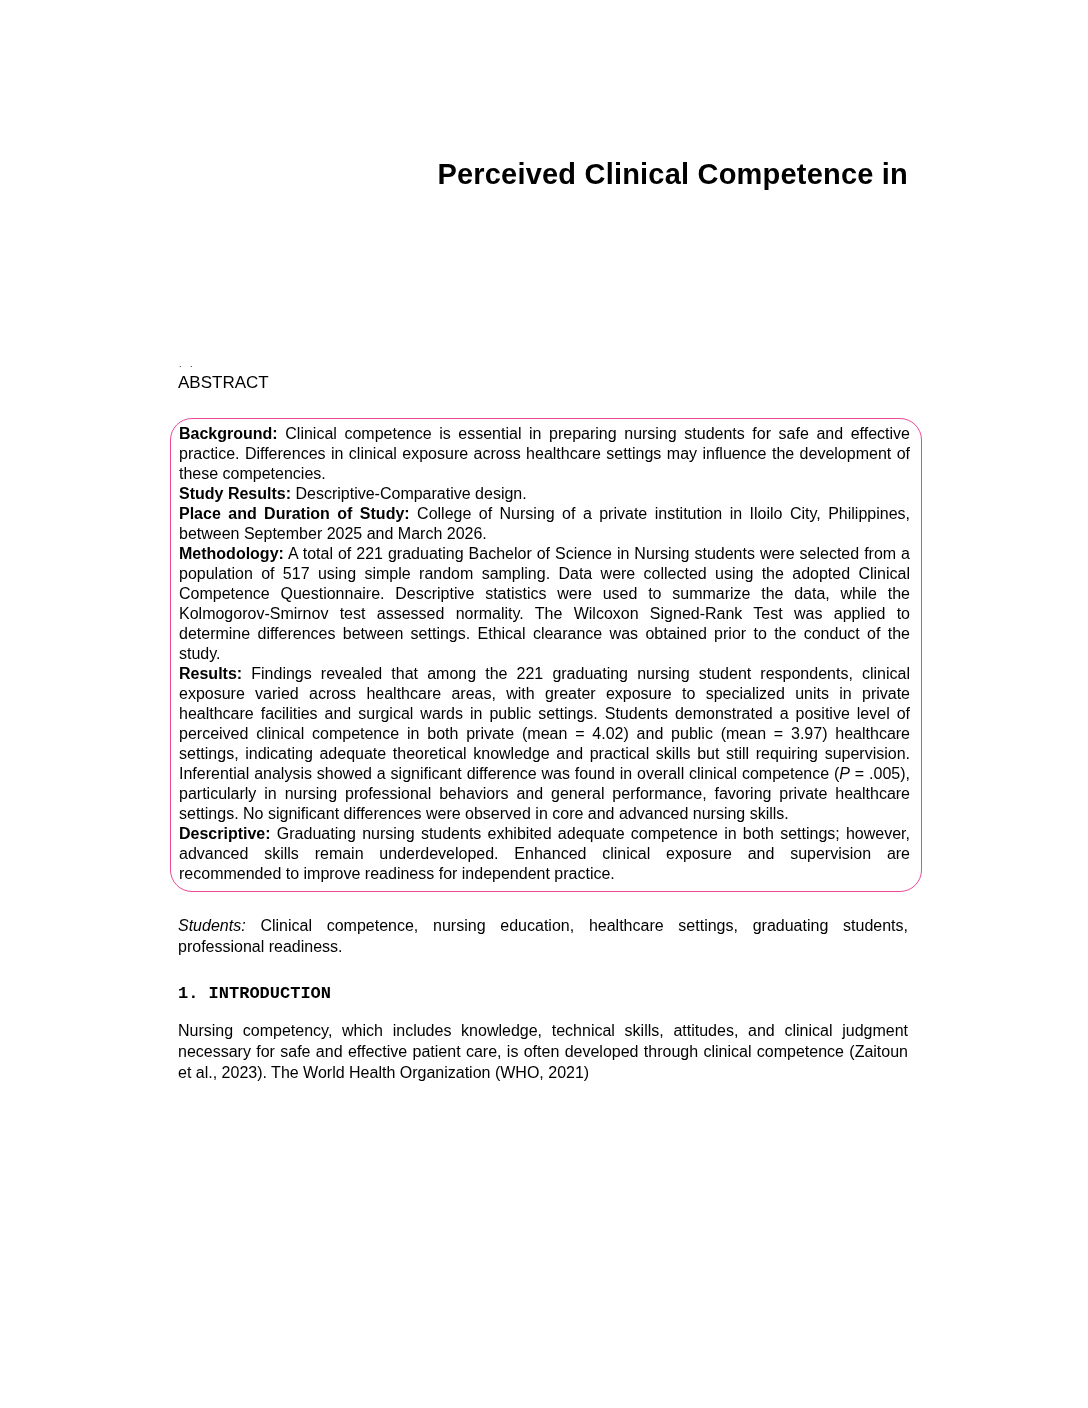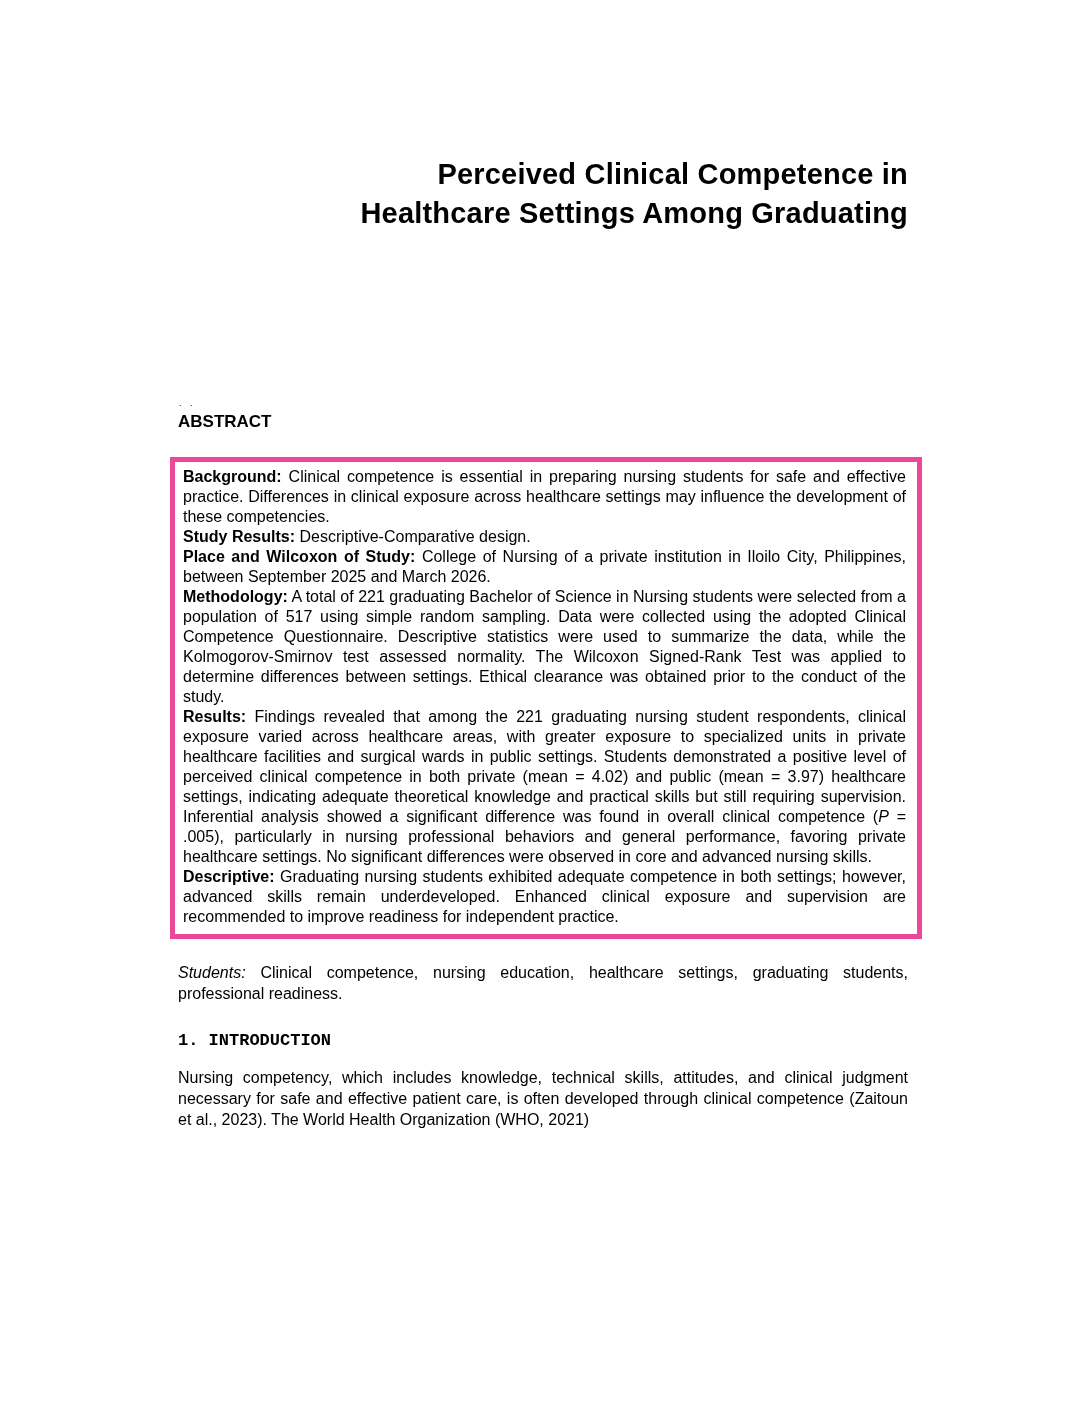--- a/index.html
+++ b/index.html
@@ -1,15 +1,15 @@
 <!DOCTYPE html>
 <html><head>
 <meta charset="utf-8">
 <style>
-  * { box-sizing: border-box; }
+  * { box-sizing: border-box; border-radius: 22px; }
   html, body { margin: 0; padding: 0; }
   body {
     width: 1088px;
     height: 1408px;
     background: #ffffff;
     color: #000000;
     font-family: "Liberation Sans", sans-serif;
     font-size: 16px;
     position: relative;
     overflow: hidden;
@@ -31,26 +31,26 @@
   }
   .marker {
     margin: 165px 0 0 179px;
     font-size: 9px;
     letter-spacing: 3px;
     line-height: 11px;
   }
   .abstract-heading {
     margin: 3px 0 0 178px;
     font-size: 17px;
-    font-weight: bold;
+    font-weight: normal;
     line-height: 20px;
   }
   .abstract-box {
     margin: 25px 166px 0 170px;
-    border: 5px solid #ec4899;
+    border: 1px solid #ec4899;
     padding: 5px 11px 7px 8px;
     text-align: justify;
     line-height: 20px;
   }
   .abstract-box p { margin: 0; }
   .keywords {
     margin: 23px 180px 0 178px;
     text-align: justify;
     line-height: 21px;
   }
@@ -67,31 +67,30 @@
     line-height: 21px;
   }
 </style>
 </head>
 <body>
 
 <div class="page">
 
   <div class="doc-title">
     <div>Perceived Clinical Competence in</div>
-    <div>Healthcare Settings Among Graduating</div>
   </div>
 
   <div class="marker">. .</div>
 
   <div class="abstract-heading">ABSTRACT</div>
 
   <div class="abstract-box">
     <p><b>Background:</b> <span>Clinical competence is essential in preparing nursing students for safe and effective practice. Differences in clinical exposure across healthcare settings may influence the development of these competencies.</span></p>
     <p><b>Study Results:</b> <span>Descriptive-Comparative design.</span></p>
-    <p><b>Place and Wilcoxon of Study:</b> <span>College of Nursing of a private institution in Iloilo City, Philippines, between September 2025 and March 2026.</span></p>
+    <p><b>Place and Duration of Study:</b> <span>College of Nursing of a private institution in Iloilo City, Philippines, between September 2025 and March 2026.</span></p>
     <p><b>Methodology:</b> <span>A total of 221 graduating Bachelor of Science in Nursing students were selected from a population of 517 using simple random sampling. Data were collected using the adopted Clinical Competence Questionnaire. Descriptive statistics were used to summarize the data, while the Kolmogorov-Smirnov test assessed normality. The Wilcoxon Signed-Rank Test was applied to determine differences between settings. Ethical clearance was obtained prior to the conduct of the study.</span></p>
     <p><b>Results:</b> <span>Findings revealed that among the 221 graduating nursing student respondents, clinical exposure varied across healthcare areas, with greater exposure to specialized units in private healthcare facilities and surgical wards in public settings. Students demonstrated a positive level of perceived clinical competence in both private (mean = 4.02) and public (mean = 3.97) healthcare settings, indicating adequate theoretical knowledge and practical skills but still requiring supervision. Inferential analysis showed a significant difference was found in overall clinical competence (</span><i>P</i><span> = .005), particularly in nursing professional behaviors and general performance, favoring private healthcare settings. No significant differences were observed in core and advanced nursing skills.</span></p>
     <p><b>Descriptive:</b> <span>Graduating nursing students exhibited adequate competence in both settings; however, advanced skills remain underdeveloped. Enhanced clinical exposure and supervision are recommended to improve readiness for independent practice.</span></p>
   </div>
 
   <p class="keywords"><i>Students:</i> <span>Clinical competence, nursing education, healthcare settings, graduating students, professional readiness.</span></p>
 
   <div class="intro-heading">1. INTRODUCTION</div>
 
   <p class="intro-para">Nursing competency, which includes knowledge, technical skills, attitudes, and clinical judgment necessary for safe and effective patient care, is often developed through clinical competence (Zaitoun et al., 2023). The World Health Organization (WHO, 2021)</p>

